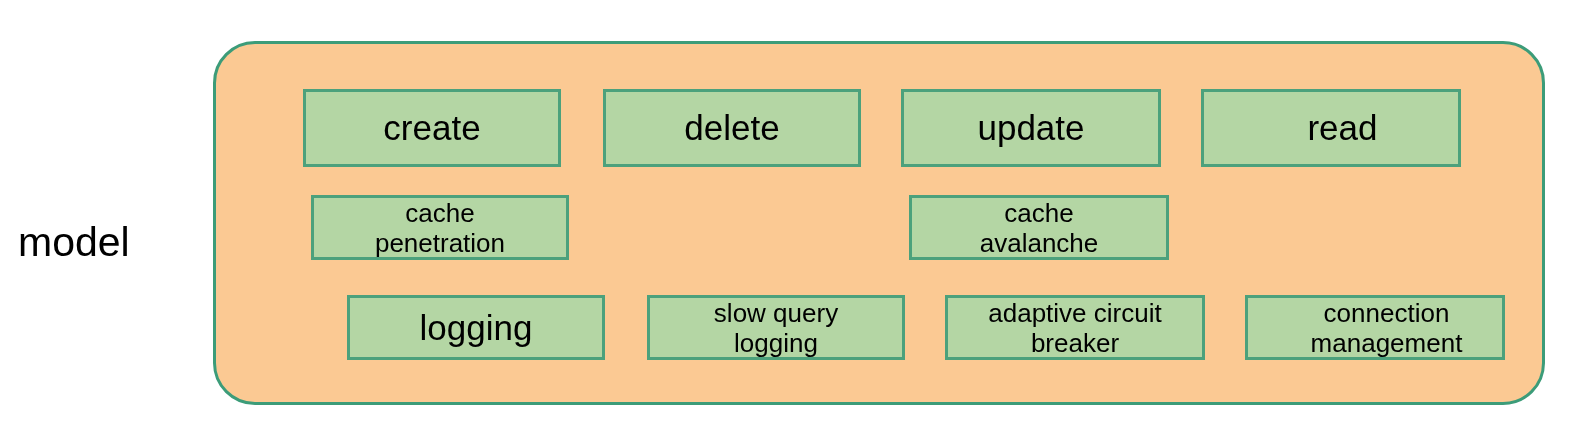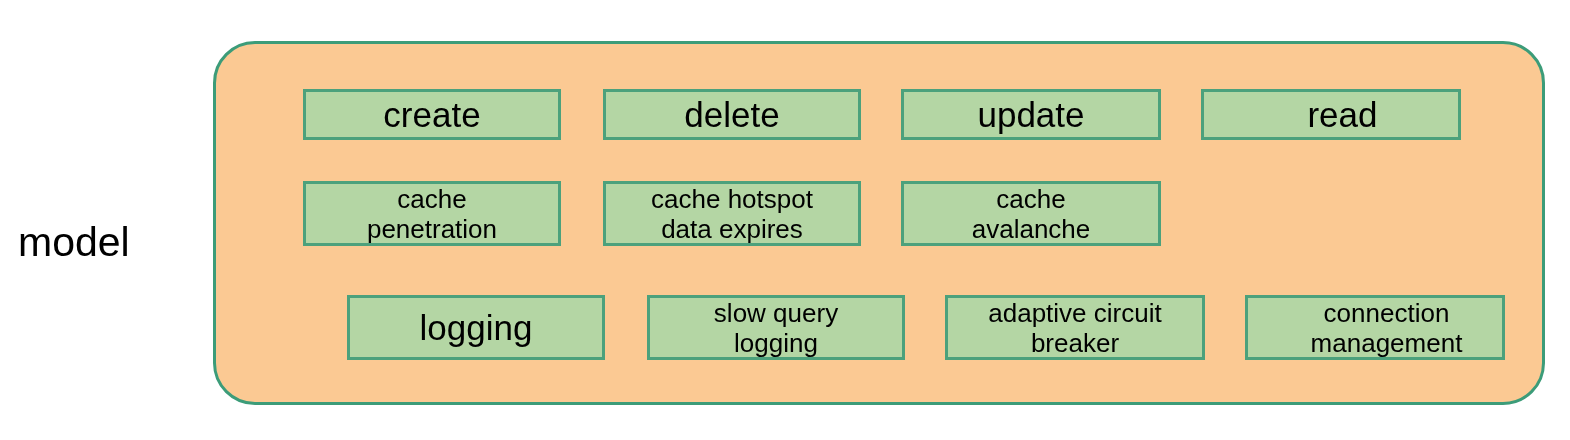--- a/index.html
+++ b/index.html
@@ -57,41 +57,41 @@
     width: 1158px;
     height: 272px;
   }
 
   .grid-row {
     position: absolute;
     left: 0;
     width: 100%;
   }
   .grid-row.row-0 { top: 0px;   height: 67px; }
-  .grid-row.row-1 { top: 92px; height: 65px; }
+  .grid-row.row-1 { top: 106px; height: 65px; margin-left: 8px; }
   .grid-row.row-2 { top: 206px; height: 65px; }
 
   .cell {
     position: absolute;
     box-sizing: border-box;
     background: #B4D6A4;
     border: 3px solid #4CA17C;
     color: #000000;
     display: flex;
     align-items: center;
     justify-content: center;
     text-align: center;
     padding: 0 4px;
   }
   .cell.col-0 { left: 0px;   width: 258px; }
   .cell.col-1 { left: 300px; width: 258px; }
   .cell.col-2 { left: 598px; width: 260px; }
   .cell.col-3 { left: 898px; width: 260px; padding-left: 27px; }
 
-  .grid-row.row-0 .cell { height: 51px; text-align: right; }
+  .grid-row.row-0 .cell { height: 78px; text-align: right; }
   .grid-row.row-1 .cell { height: 65px; }
   .grid-row.row-2 .cell { height: 65px; margin-left: 44px; }
 
   .cell .cell-text {
     display: block;
     font-size: 26px;
     line-height: 30px;
     white-space: pre-line;
   }
   .cell.big .cell-text {
@@ -123,24 +123,20 @@
         <div class="cell col-3 big">
           <span class="cell-text">read</span>
         </div>
       </div>
 
       <div class="grid-row row-1">
         <div class="cell col-0">
           <span class="cell-text">cache
 penetration</span>
         </div>
-        <div class="cell col-1">
-          <span class="cell-text">cache hotspot
-data expires</span>
-        </div>
         <div class="cell col-2">
           <span class="cell-text">cache
 avalanche</span>
         </div>
       </div>
 
       <div class="grid-row row-2">
         <div class="cell col-0 big">
           <span class="cell-text">logging</span>
         </div>

